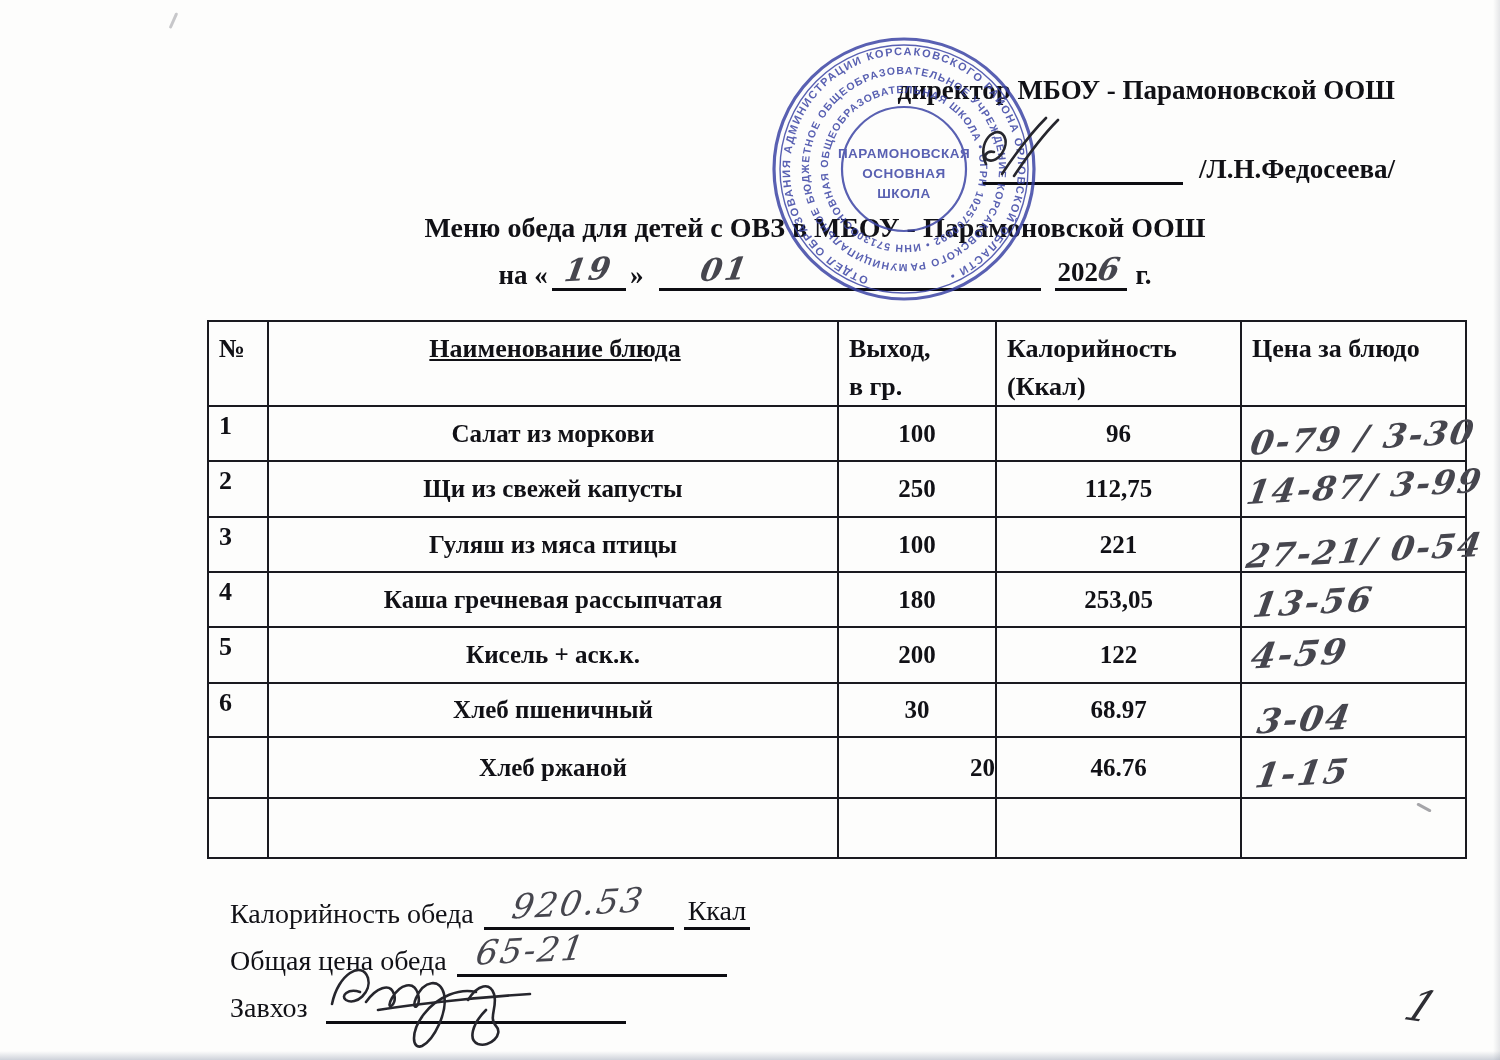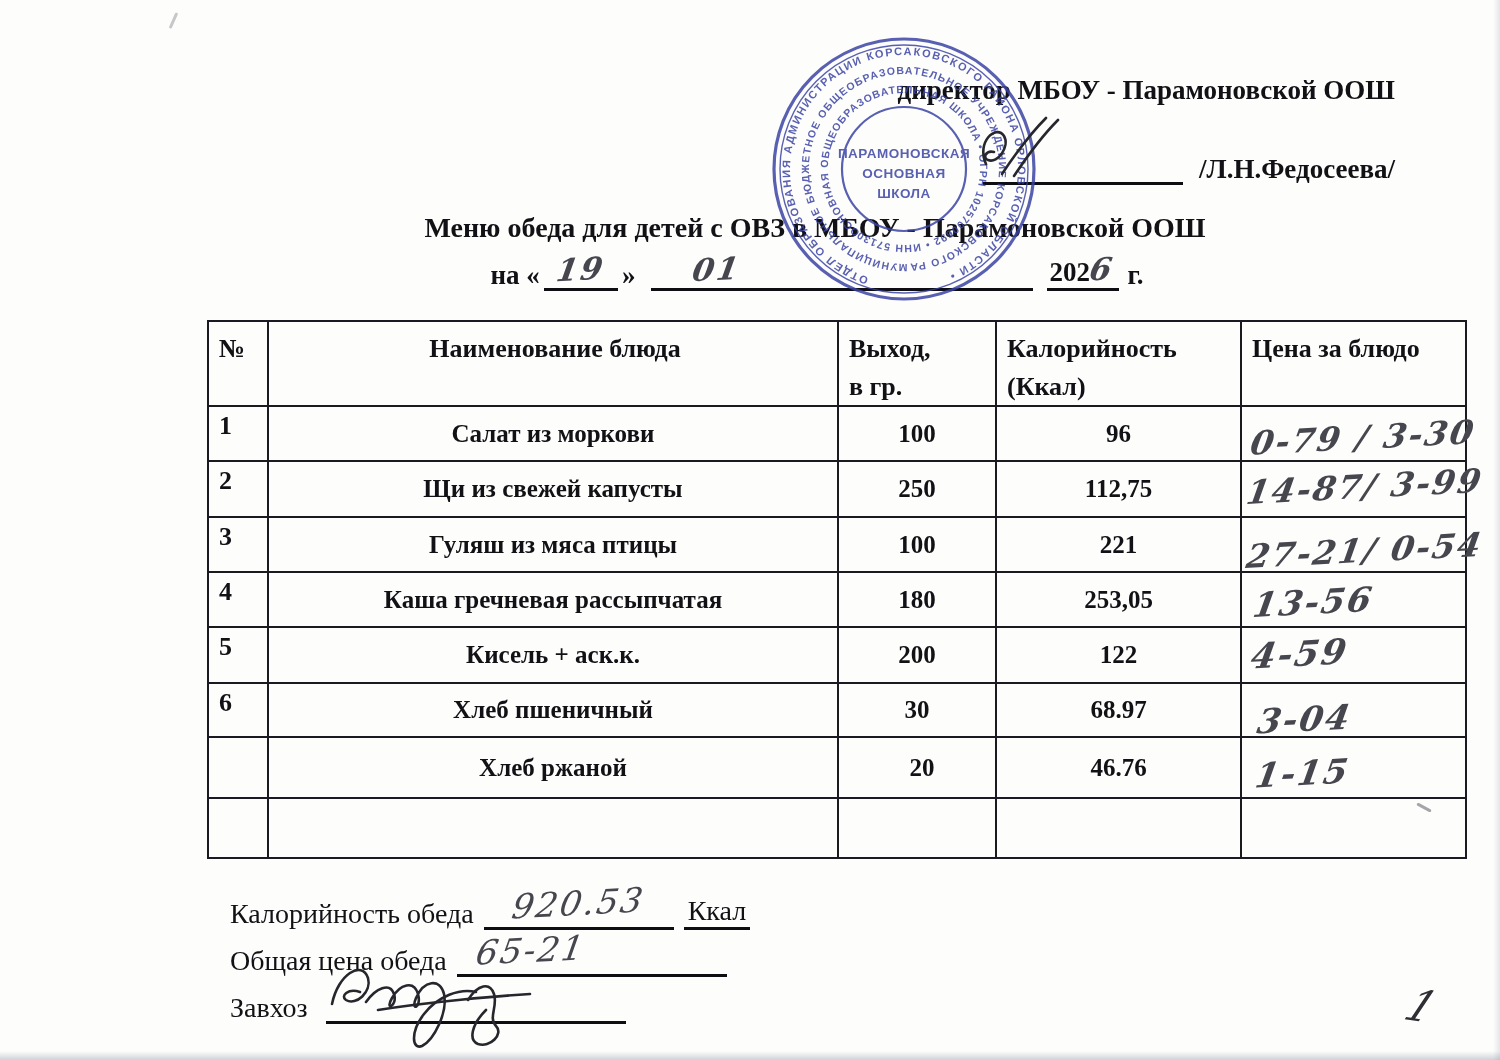--- a/index.html
+++ b/index.html
@@ -13,21 +13,21 @@
   
   .print{font-weight:bold;color:#111116;}
   .approval{right:105px;top:74px;width:620px;text-align:right;line-height:1.25;}
   .approval .l1{font-size:29px;}
   .approval .l2{font-size:27px;margin-top:0;}
   .sig-row{left:930px;top:138px;width:465px;display:flex;align-items:flex-end;justify-content:flex-end;}
   .sig-blank{display:inline-block;width:200px;height:34px;border-bottom:3px solid #0d0d12;margin-right:16px;}
   .sig-name{font-size:27px;font-weight:bold;margin-top:16px;}
   .doc-title{left:190px;top:212px;width:1250px;text-align:center;font-size:28px;font-weight:bold;}
   
-  .date-line{left:192px;top:246px;width:1250px;display:flex;justify-content:center;align-items:flex-end;font-size:27px;font-weight:bold;}
+  .date-line{left:200px;top:246px;width:1250px;display:flex;justify-content:center;align-items:flex-end;font-size:27px;font-weight:bold;}
   .blank{display:inline-flex;align-items:flex-end;justify-content:center;border-bottom:3.5px solid #0d0d12;height:42px;}
   .blank.b-day{width:74px;margin:0 4px;}
   .blank.b-month{width:340px;margin-left:16px;justify-content:flex-start;padding-left:42px;}
   .year-wrap{display:inline-flex;align-items:flex-end;border-bottom:3.5px solid #0d0d12;height:42px;margin-left:14px;padding:0 6px 0 2px;}
   .g-suffix{margin-left:8px;}
   
   .hand{
     font-family:"DejaVu Serif",serif;font-style:italic;
     color:#46464e;letter-spacing:2px;
     display:inline-block;transform:skewX(-12deg) rotate(-3deg);
@@ -42,24 +42,24 @@
   .stamp .ring3{font-size:10.5px;letter-spacing:1px;}
   .stamp circle{fill:none;stroke:#3a43a4;}
   .stamp .center-t{font-size:13.5px;text-anchor:middle;letter-spacing:.5px;}
   
   .menu-table{left:207px;top:320px;border-collapse:collapse;table-layout:fixed;background:transparent;}
   .menu-table td,.menu-table th{
     border:2.6px solid #1a1a20;font-weight:bold;font-size:25px;color:#111116;
     padding:0;overflow:visible;position:relative;
   }
   .menu-table th{vertical-align:top;text-align:left;padding:8px 6px 0 10px;font-size:26px;line-height:1.45;}
-  .menu-table th.c-name{text-align:center;}
+  .menu-table th.c-name{text-align:center;text-decoration:underline;}
   .menu-table td{vertical-align:middle;text-align:center;}
   .menu-table td.c-num{text-align:left;padding-left:10px;vertical-align:top;padding-top:4px;font-size:26px;}
-  .menu-table td.left-val{text-align:center;padding-left:10px;}
+  .menu-table td.left-val{text-align:right;padding-left:10px;}
   .hand-price{position:absolute;font-size:33px;line-height:1;z-index:5;}
   
   .pr1{left:10px;top:14px;}
   .pr2{left:6px;top:8px;}
   .pr3{left:6px;top:16px;}
   .pr4{left:12px;top:12px;font-size:34px;}
   .pr5{left:10px;top:8px;font-size:35px;}
   .pr6{left:16px;top:18px;font-size:34px;}
   .pr7{left:14px;top:18px;font-size:34px;}
   

